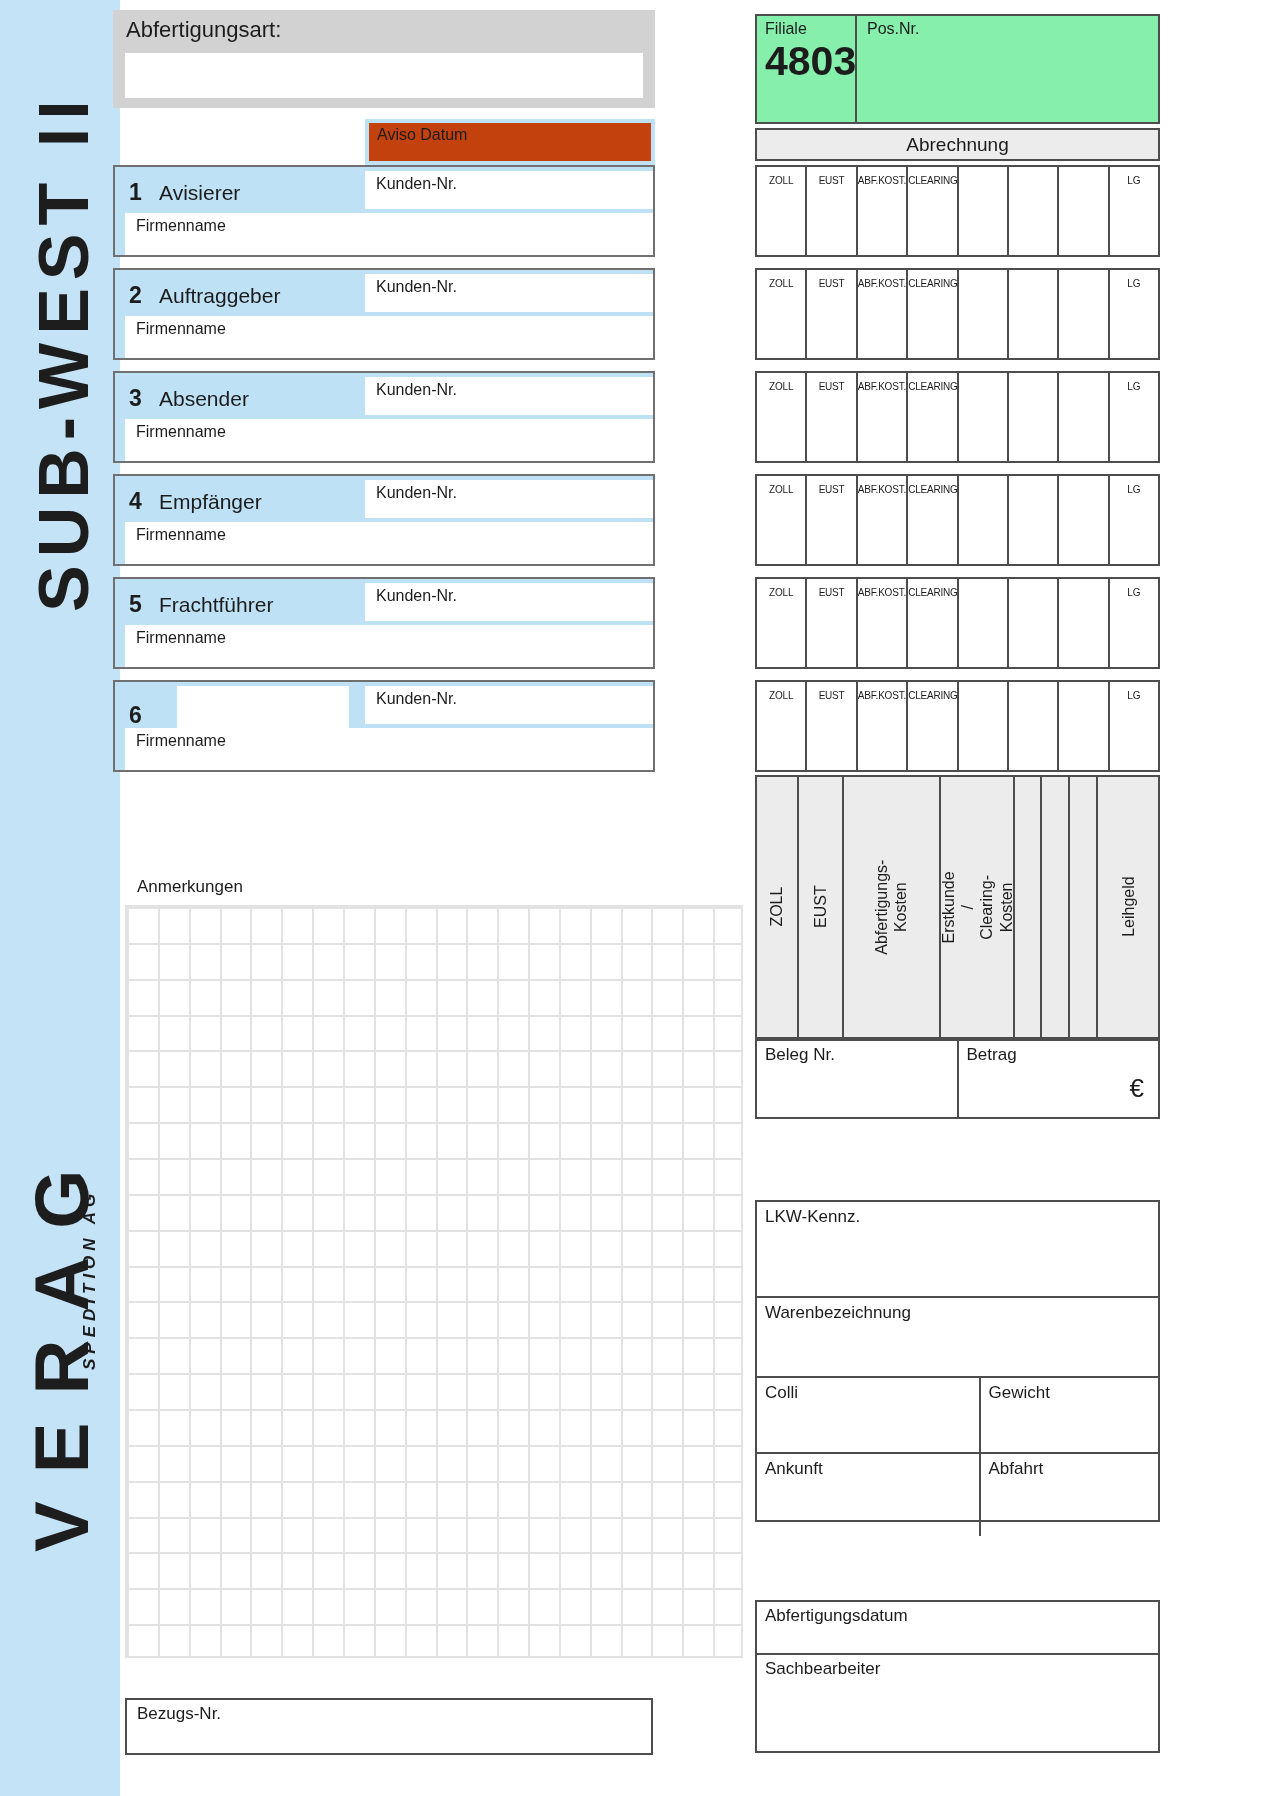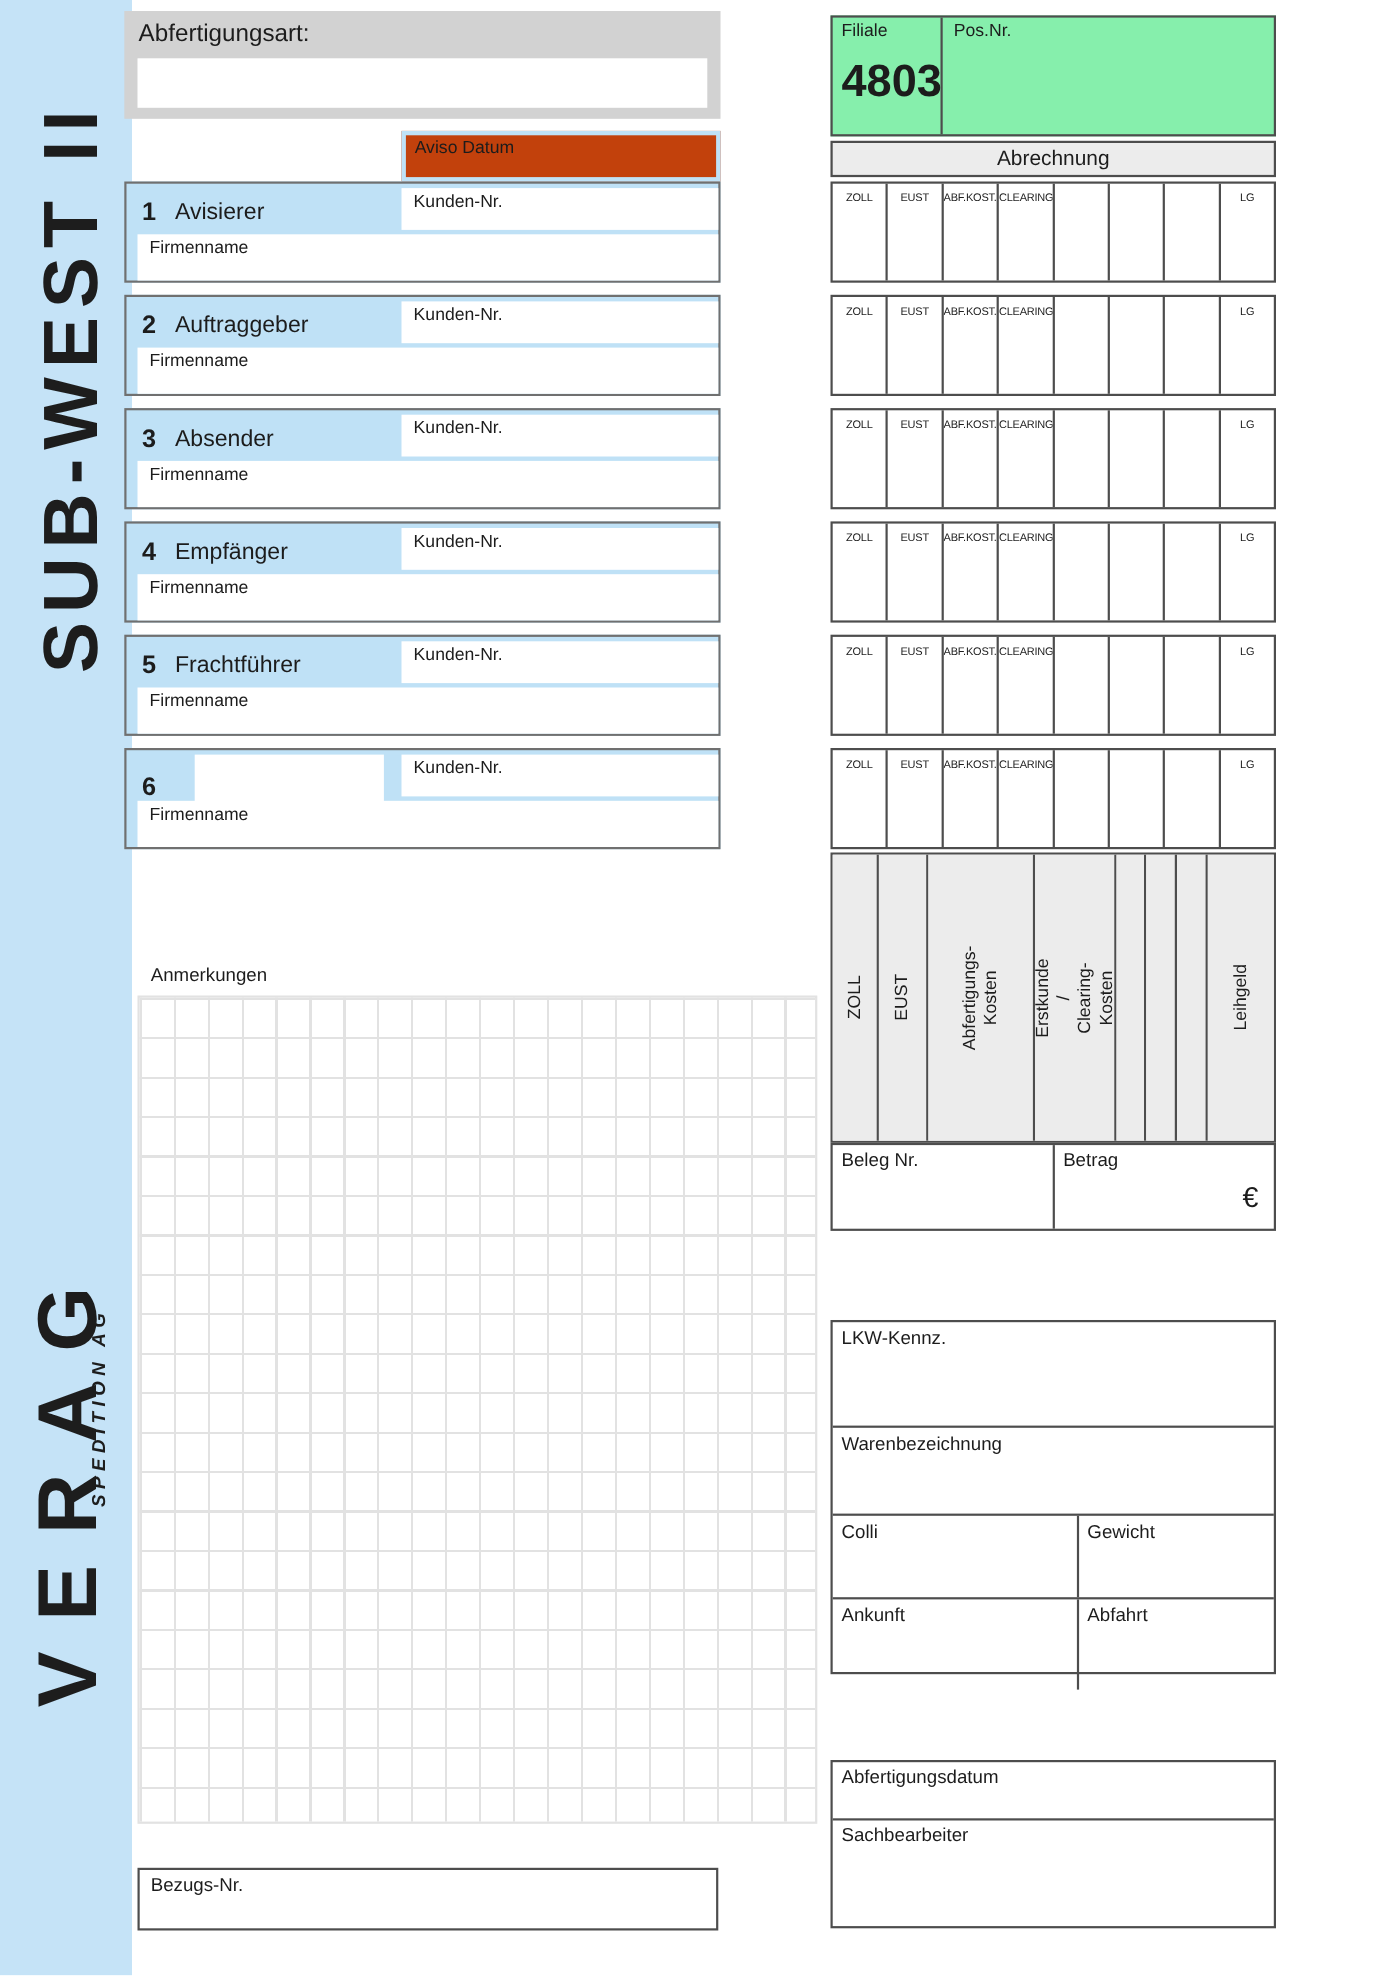--- a/index.html
+++ b/index.html
@@ -14,21 +14,21 @@
   .v-product{left:24px;top:612px;font-size:70px;letter-spacing:8px;}
   .v-brand{left:18px;top:1552px;font-size:76px;letter-spacing:28px;}
   .v-brandsub{left:80px;top:1370px;font-size:17px;font-style:italic;letter-spacing:5px;}
 
   
   .abf{left:113px;top:10px;width:542px;height:98px;background:#d2d2d2;}
   .abf-label{display:block;padding:7px 0 0 13px;font-size:22px;}
   .abf-input{position:absolute;left:12px;top:43px;width:518px;height:45px;background:#fff;}
   .fil{left:755px;top:14px;width:405px;height:110px;border:2px solid #4d4d4d;background:#86efac;display:flex;}
   .fil-left{width:100px;border-right:2px solid #4d4d4d;padding:4px 0 0 8px;font-size:16px;}
-  .fil-value{display:block;margin-top:12px;font-size:41px;font-weight:bold;}
+  .fil-value{display:block;font-size:41px;font-weight:bold;}
   .fil-right{flex:1;padding:4px 0 0 10px;font-size:16px;}
   .aviso{left:365px;top:119px;width:290px;height:46px;background:#c2410c;border:4px solid #bfe1f6;padding:3px 0 0 8px;font-size:16px;}
 
   
   .ahdr{left:755px;top:128px;width:405px;height:33px;background:#ececec;border:2px solid #4d4d4d;text-align:center;font-size:19px;padding-top:4px;}
   .arow{left:755px;width:405px;height:92px;background:#fff;border:2px solid #4d4d4d;display:flex;}
   .acell{flex:1;border-right:2px solid #4d4d4d;text-align:center;padding-top:3px;overflow:hidden;}
   .acell:last-child{border-right:none;}
   .ahead{font-size:10px;letter-spacing:-0.2px;}
   .rblock{left:755px;top:775px;width:405px;height:264px;border:2px solid #4d4d4d;background:#fff;display:flex;}

